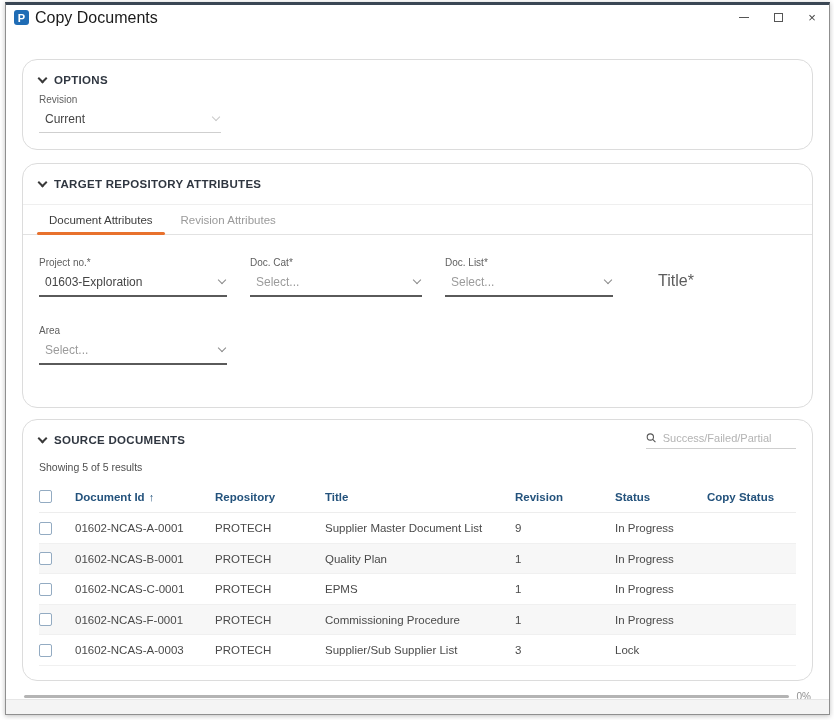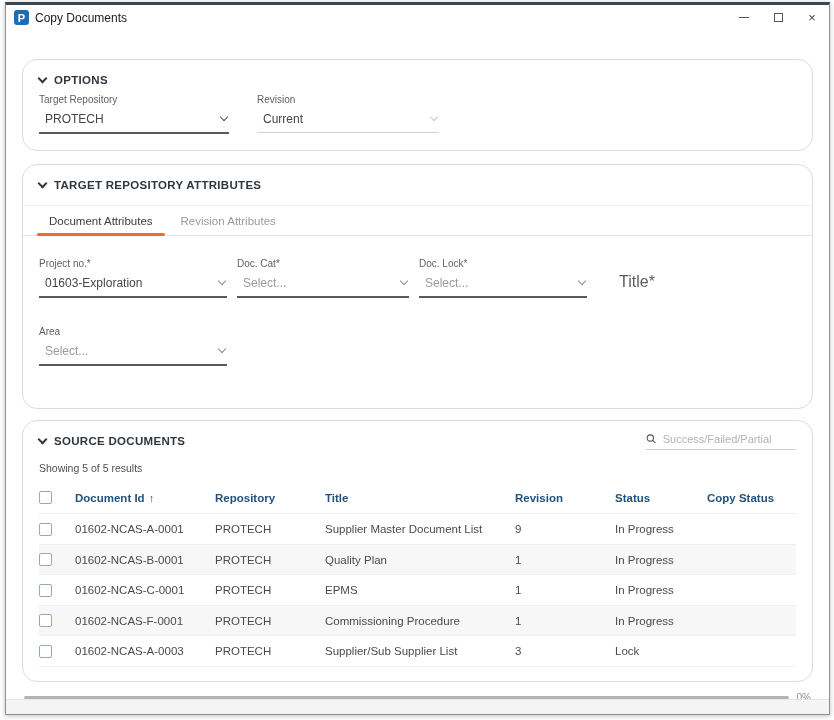--- a/index.html
+++ b/index.html
@@ -7,21 +7,21 @@
   .window {
     position:absolute; left:5px; top:2px; right:4px; bottom:5px;
     background:#fff; border:1px solid #8f8f8f; border-top:3px solid #3a4654;
     box-shadow:0 1px 5px rgba(0,0,0,.25);
     overflow:hidden;
   }
   
   .titlebar { height:25px; display:flex; align-items:center; padding-left:8px; background:#fff; }
   .app-icon { width:15px; height:15px; background:#1f6cb5; border-radius:3px; color:#fff;
     font-size:11px; font-weight:bold; display:flex; align-items:center; justify-content:center; }
-  .title-text { margin-left:6px; font-size:12px; color:#1a1a1a; }
+  .title-text { margin-left:6px; font-size:16px; color:#1a1a1a; }
   .win-controls { margin-left:auto; display:flex; height:100%; }
   .win-btn { width:34px; height:100%; display:flex; align-items:center; justify-content:center;
     color:#444; font-size:13px; cursor:default; }
   .max-glyph { width:9px; height:9px; border:1px solid #555; display:inline-block; }
   .min-glyph { width:10px; border-top:1px solid #555; display:inline-block; }
   
   .content { padding:0 16px; }
   .card { border:1px solid #dcdcdc; border-radius:15px; background:#fff; padding:10px 16px 16px; }
   .card-head { display:flex; align-items:center; gap:8px; padding:4px 0 2px; }
   .card-title { font-size:11.5px; font-weight:bold; color:#2f3640; letter-spacing:.3px; }
@@ -45,21 +45,21 @@
   .options-fields { display:flex; gap:28px; margin-top:6px; }
   .w-tr { width:190px; } .w-rev { width:182px; }
   
   .card-attr { margin-top:13px; }
   .tabstrip { margin:12px -16px 0; padding:0 12px; border-top:1px solid #efefef;
     border-bottom:1px solid #e2e2e2; display:flex; }
   .tab { font-size:11.5px; padding:9px 14px 8px; color:#9a9a9a; position:relative; cursor:default; }
   .tab.active { color:#3c3c3c;text-align:right; }
   .tab.active::after { content:""; position:absolute; left:2px; right:2px; bottom:-1px;
     height:3px; background:#e8712d; border-radius:2px; }
-  .attr-grid { display:grid; grid-template-columns:188px 172px 168px 1fr; column-gap:10px;
+  .attr-grid { display:grid; grid-template-columns:188px 172px 168px 1fr; column-gap:23px;
     margin-top:22px; }
   .attr-row2 { margin-top:28px; width:188px; margin-bottom:26px; }
   
   .card-src { margin-top:11px; padding-bottom:14px; }
   .src-head { display:flex; align-items:flex-start; justify-content:space-between; }
   .search { width:150px; display:flex; align-items:center; gap:6px;
     border-bottom:1px solid #cfcfcf; padding-bottom:4px; margin-top:2px; }
   .search input { border:none; outline:none; font-size:11px; color:#555; width:100%;
     font-family:"Liberation Sans",sans-serif; background:transparent; }
   .search input::placeholder { color:#b3b3b3; opacity:1; }
@@ -104,27 +104,20 @@
   </div>
 
   <div class="content">
 
     <div class="card card-options">
       <div class="card-head">
         <span class="chev"></span>
         <span class="card-title">OPTIONS</span>
       </div>
       <div class="options-fields">
-        <div class="field w-tr">
-          <span class="f-label">Target Repository</span>
-          <div class="f-value-row u-dark">
-            <span class="f-value">PROTECH</span>
-            <span class="chev sm" style="border-color:#555;"></span>
-          </div>
-        </div>
         <div class="field w-rev">
           <span class="f-label">Revision</span>
           <div class="f-value-row u-light">
             <span class="f-value">Current</span>
             <span class="chev sm lt"></span>
           </div>
         </div>
       </div>
     </div>
 
@@ -146,21 +139,21 @@
           </div>
         </div>
         <div class="field">
           <span class="f-label">Doc. Cat*</span>
           <div class="f-value-row u-dark">
             <span class="f-value ph">Select...</span>
             <span class="chev sm"></span>
           </div>
         </div>
         <div class="field">
-          <span class="f-label">Doc. Lock*</span>
+          <span class="f-label">Doc. List*</span>
           <div class="f-value-row u-dark">
             <span class="f-value ph">Select...</span>
             <span class="chev sm"></span>
           </div>
         </div>
         <div class="field" style="justify-content:flex-end;">
           <input class="text-input u-light" type="text" placeholder="Title*" style="">
         </div>
       </div>
       <div class="field attr-row2">

